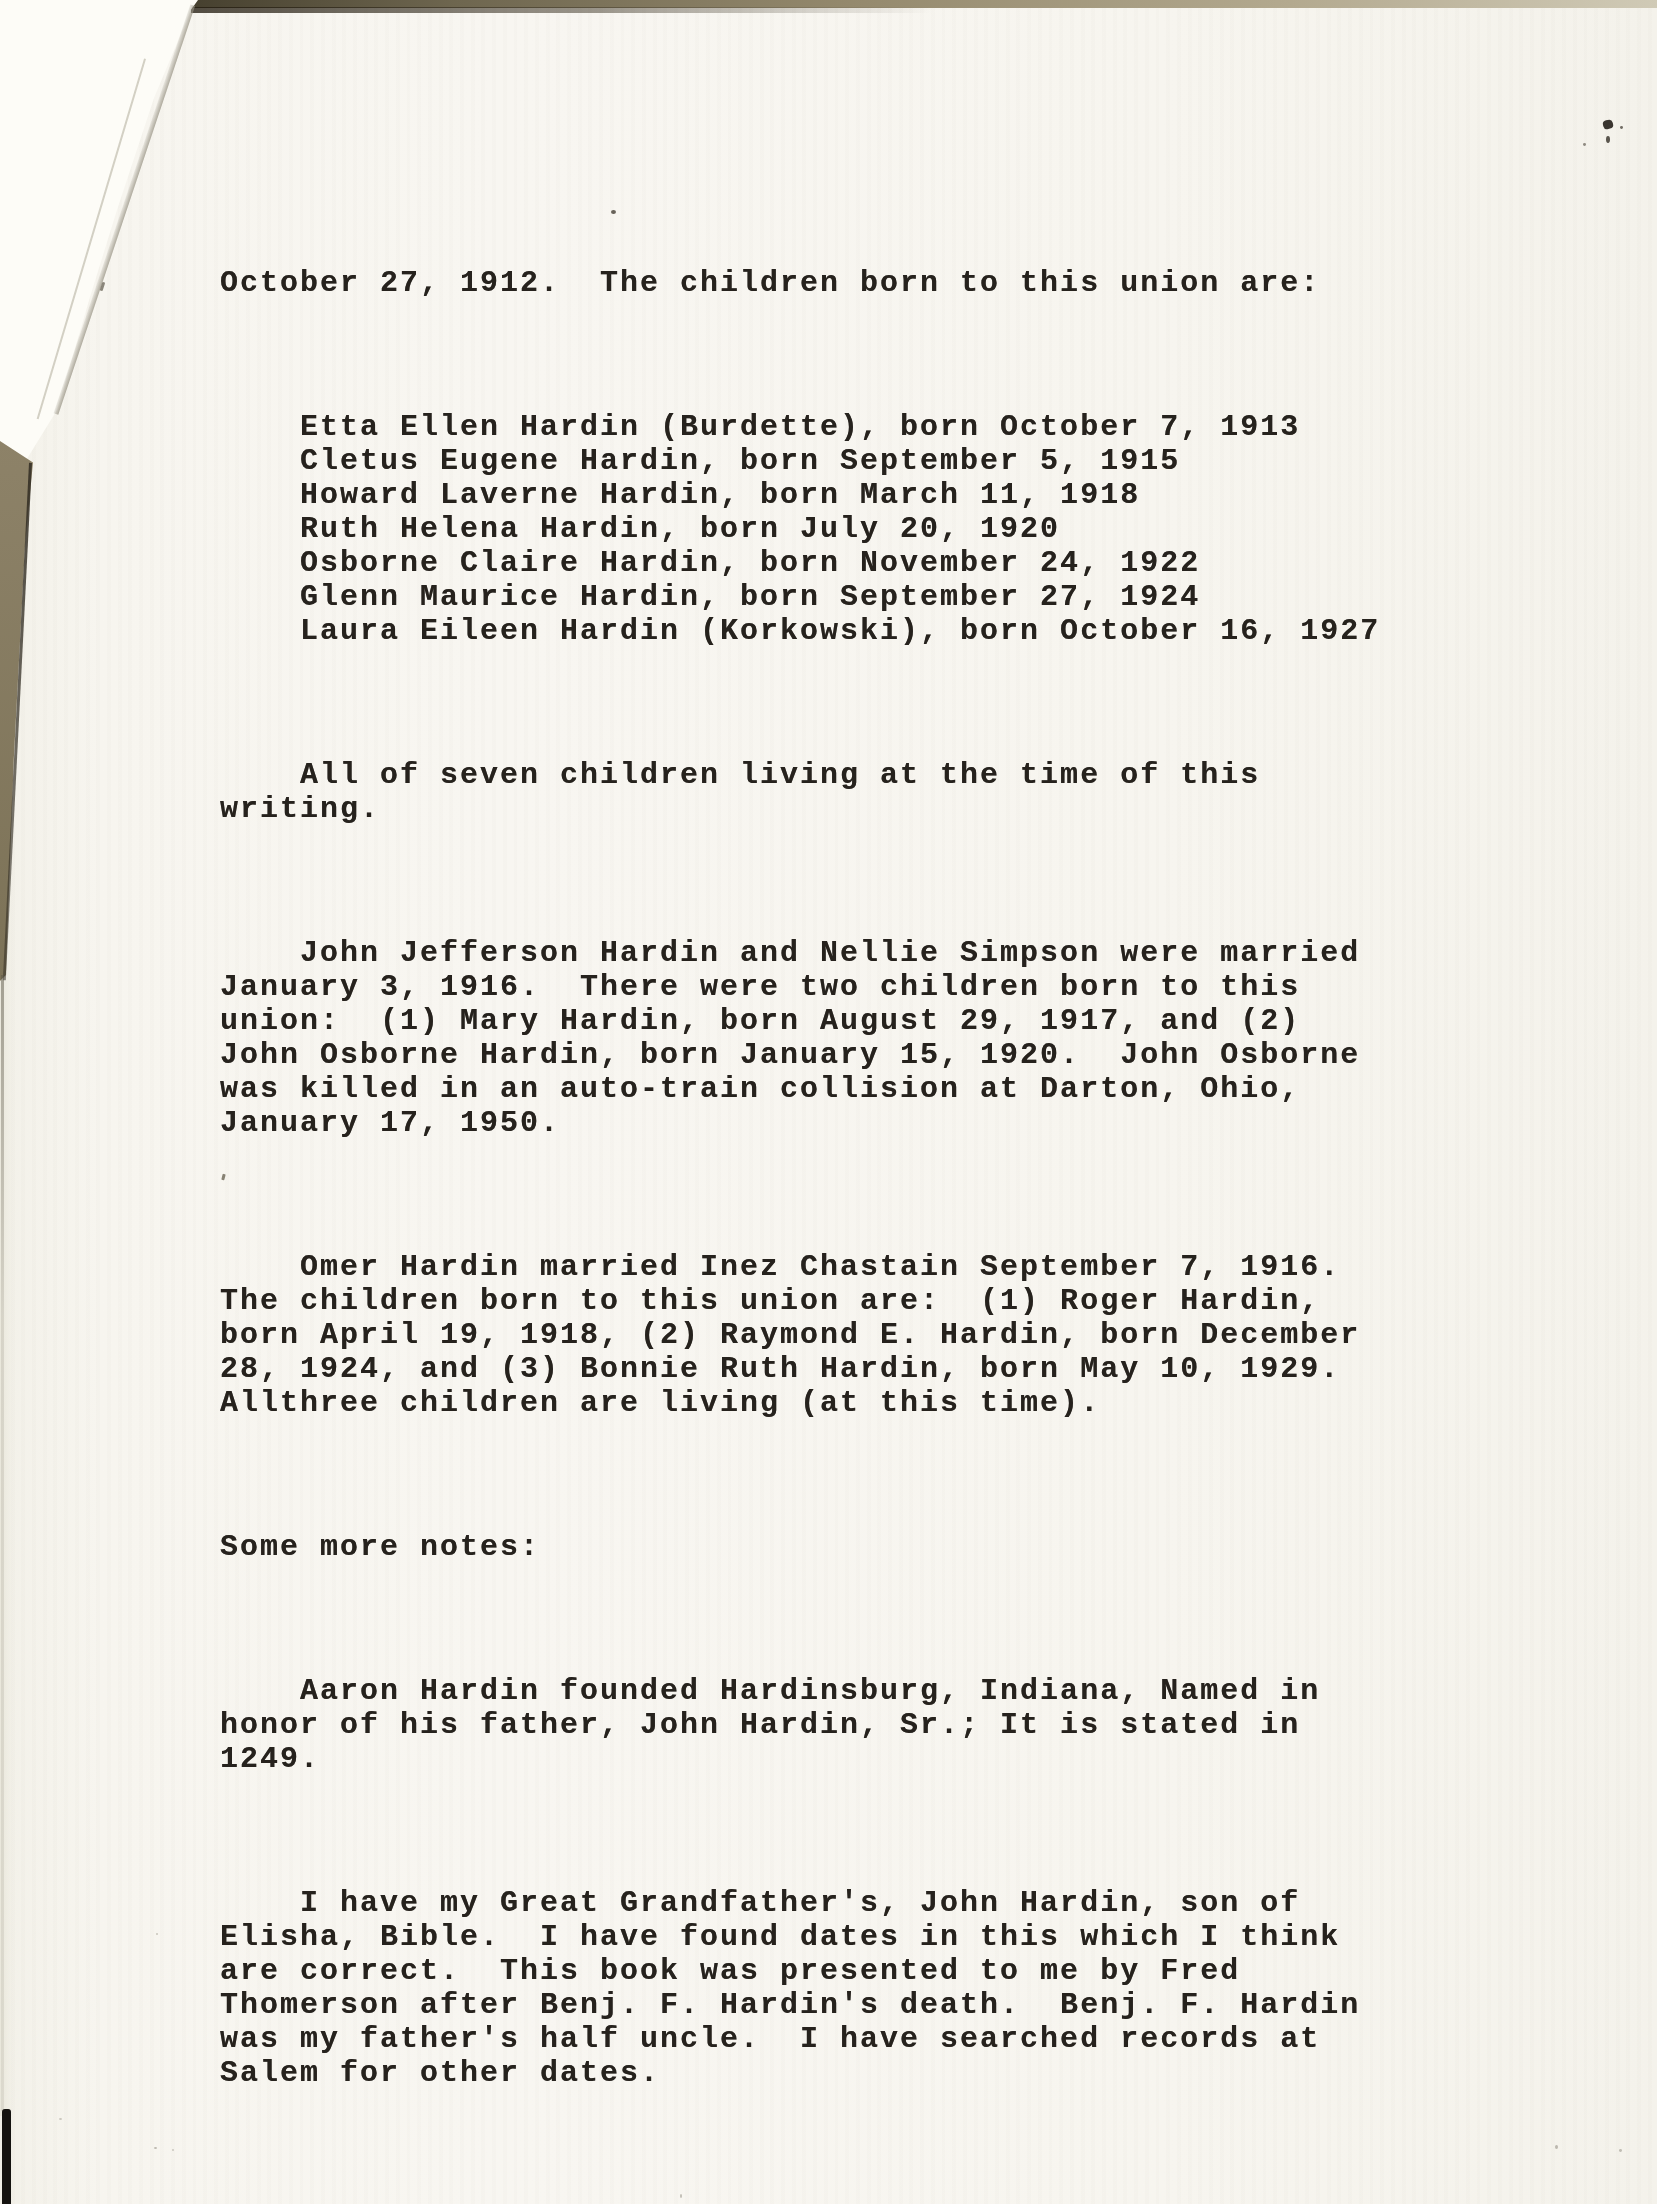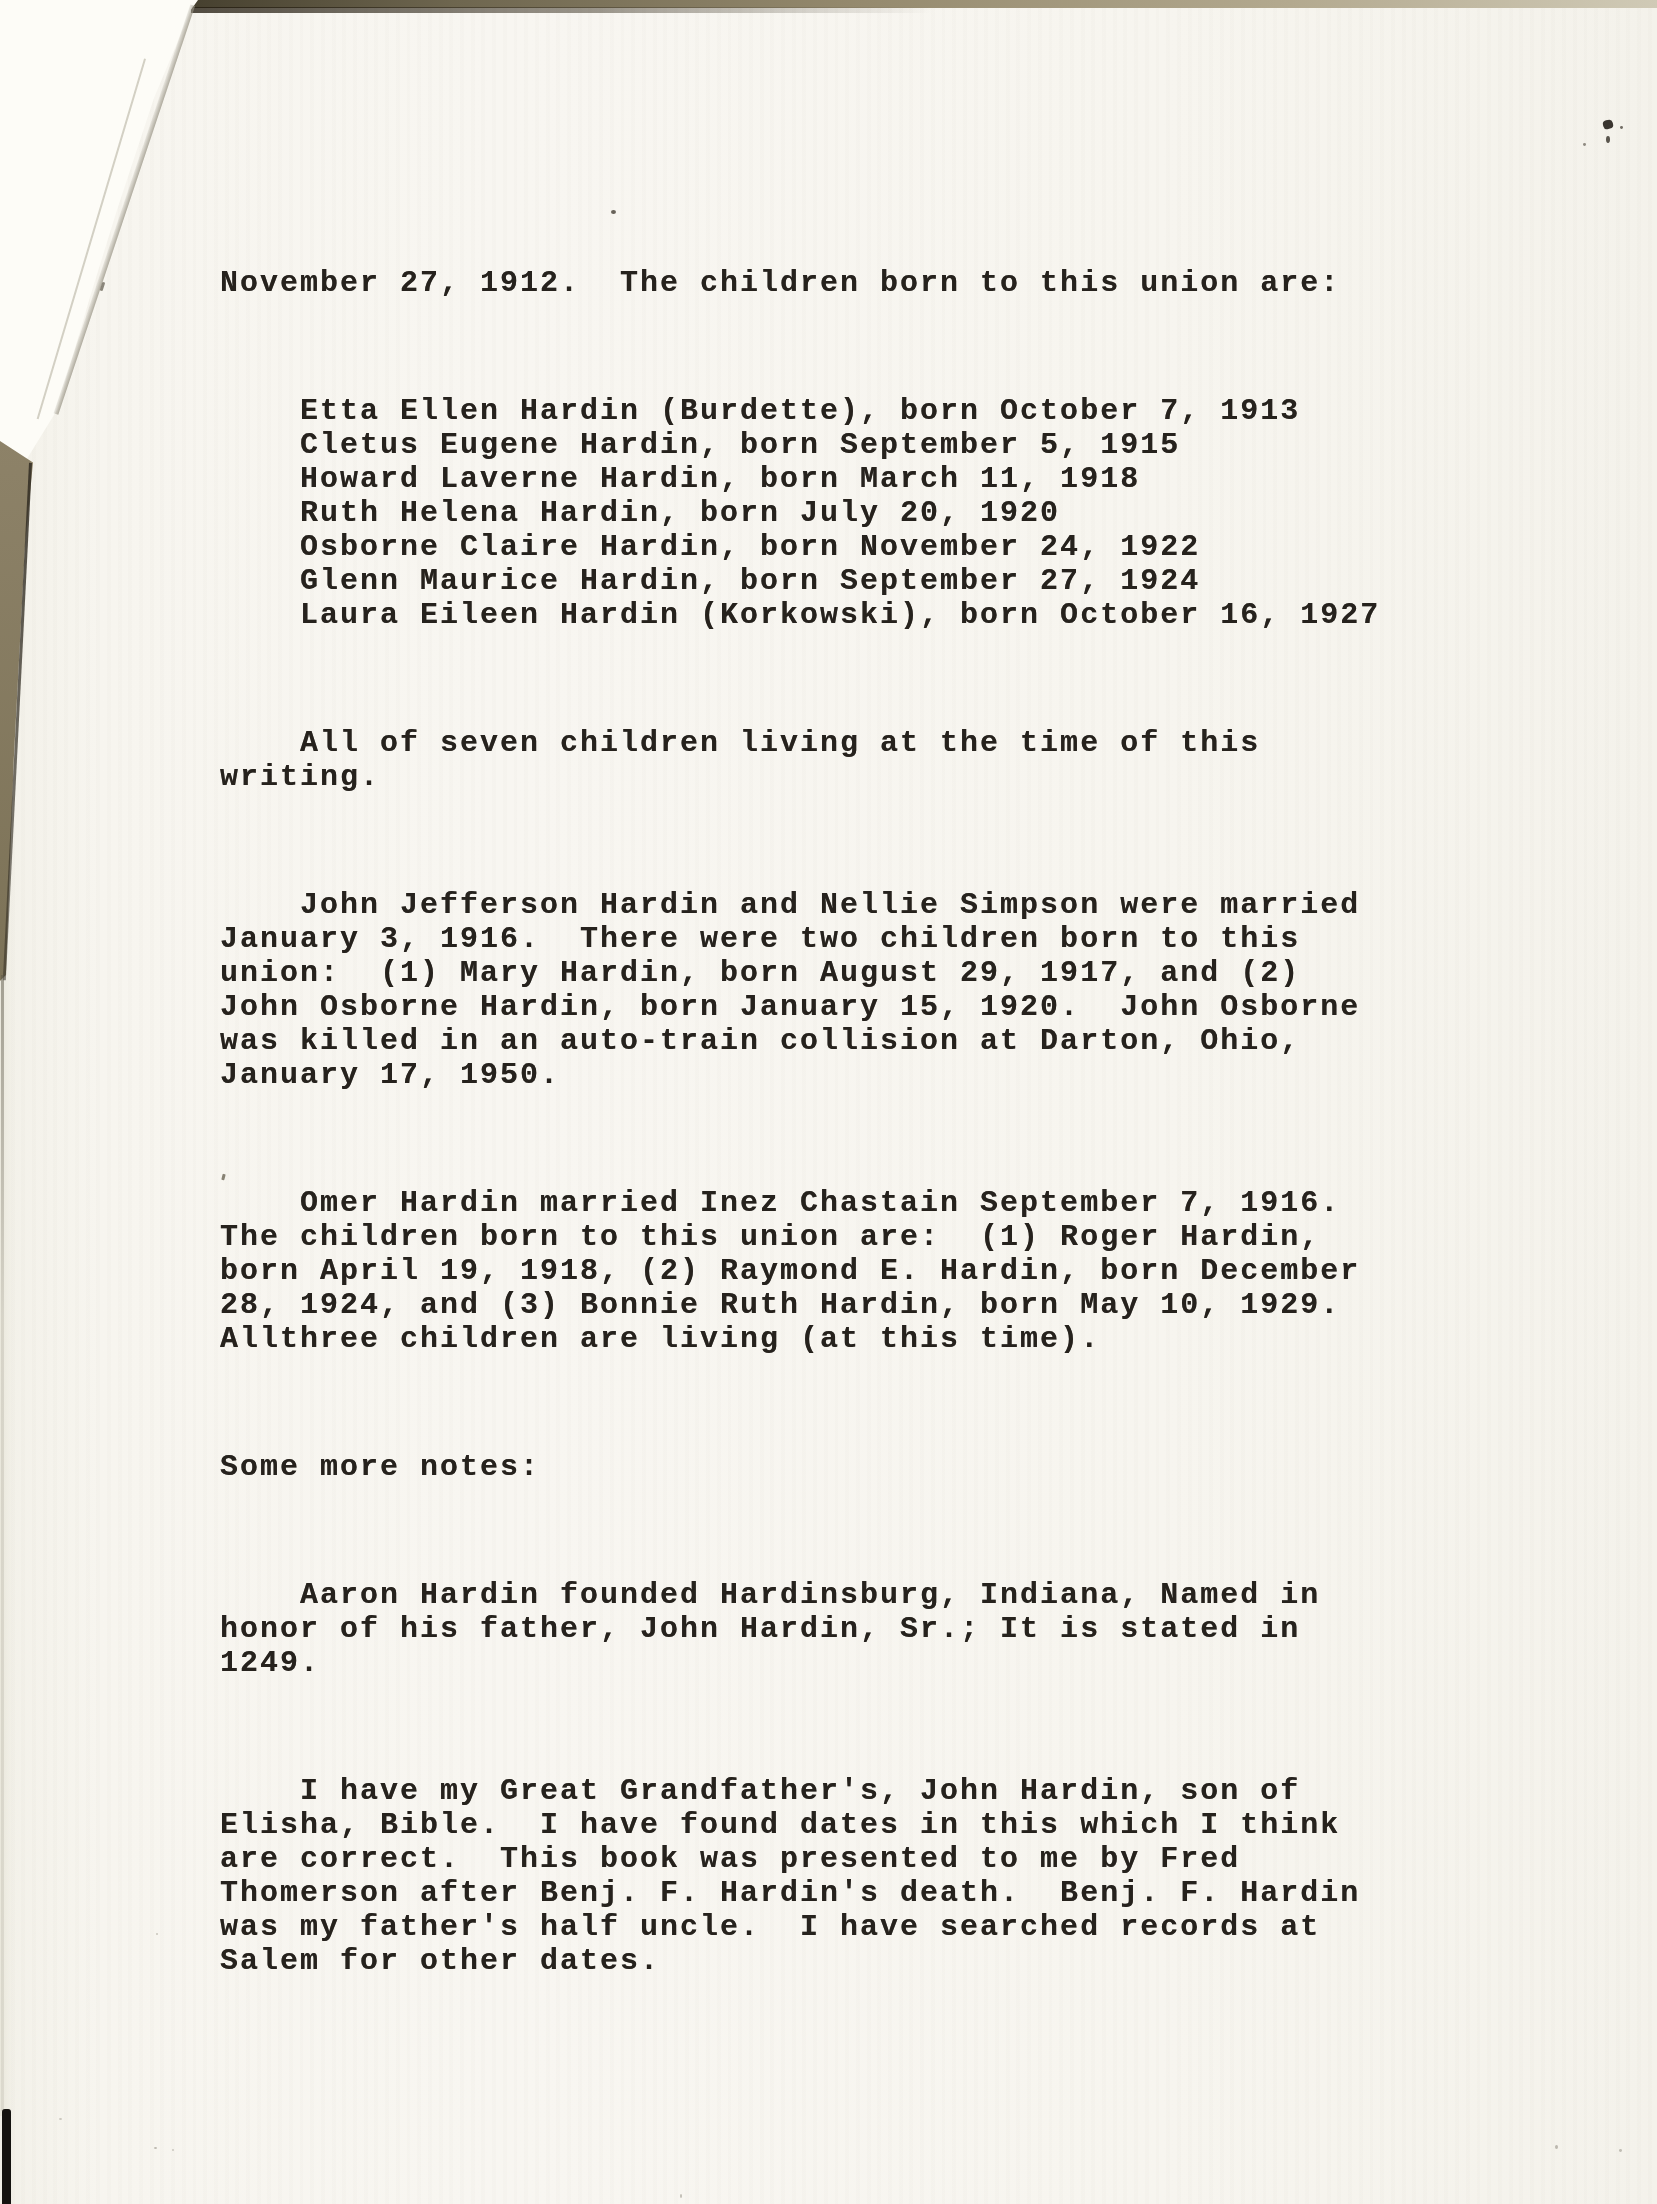--- a/index.html
+++ b/index.html
@@ -69,21 +69,21 @@
 
   
   .doc {
     position: absolute; left: 220px; top: 198px;
     font: bold 30px/34px "Liberation Mono", monospace;
     letter-spacing: 2px;
     color: var(--ink, #26221d);
     white-space: pre;
     text-shadow: 0 0 0.6px rgba(34, 31, 27, 0.55);
   }
-  .doc > div + div { margin-top: 26px; }
+  .doc > div + div { margin-top: 42px; }
   .doc .heading {
     text-decoration-thickness: 2.9px;
     text-underline-offset: 4.9px;
   }
 
   
   .speck { position: absolute; border-radius: 50%; }
 </style>
 </head>
 <body style="background: rgb(138, 127, 99);">
@@ -98,21 +98,21 @@
 
   <div class="curl"></div>
   <div class="crease-a"></div>
   <div class="crease-b"></div>
   <div class="scan-wedge-left"></div>
   <div class="page-left-edge"></div>
   <div class="page-left-edge-faint"></div>
   <div class="corner-bar-bottom-left"></div>
 
   <div class="doc">
-    <div>November 27, 1912.  The children born to this union are:</div>
+    <div>October 27, 1912.  The children born to this union are:</div>
     <div>    Etta Ellen Hardin (Burdette), born October 7, 1913
     Cletus Eugene Hardin, born September 5, 1915
     Howard Laverne Hardin, born March 11, 1918
     Ruth Helena Hardin, born July 20, 1920
     Osborne Claire Hardin, born November 24, 1922
     Glenn Maurice Hardin, born September 27, 1924
     Laura Eileen Hardin (Korkowski), born October 16, 1927</div>
     <div>    All of seven children living at the time of this
 writing.</div>
     <div>    John Jefferson Hardin and Nellie Simpson were married

